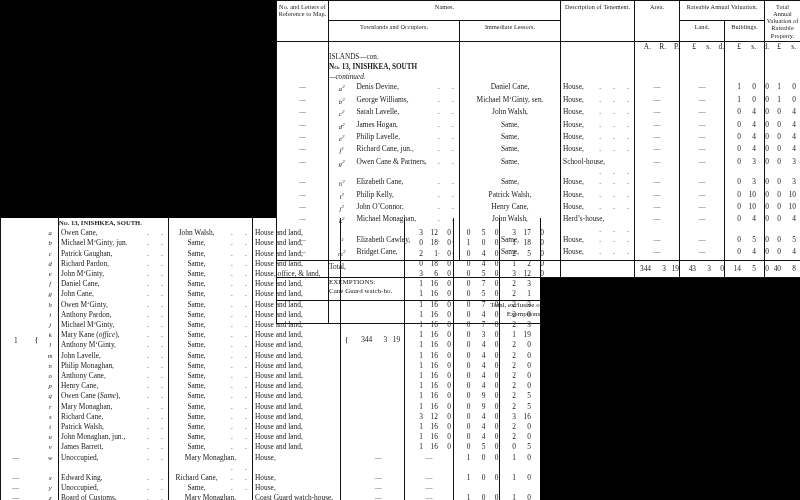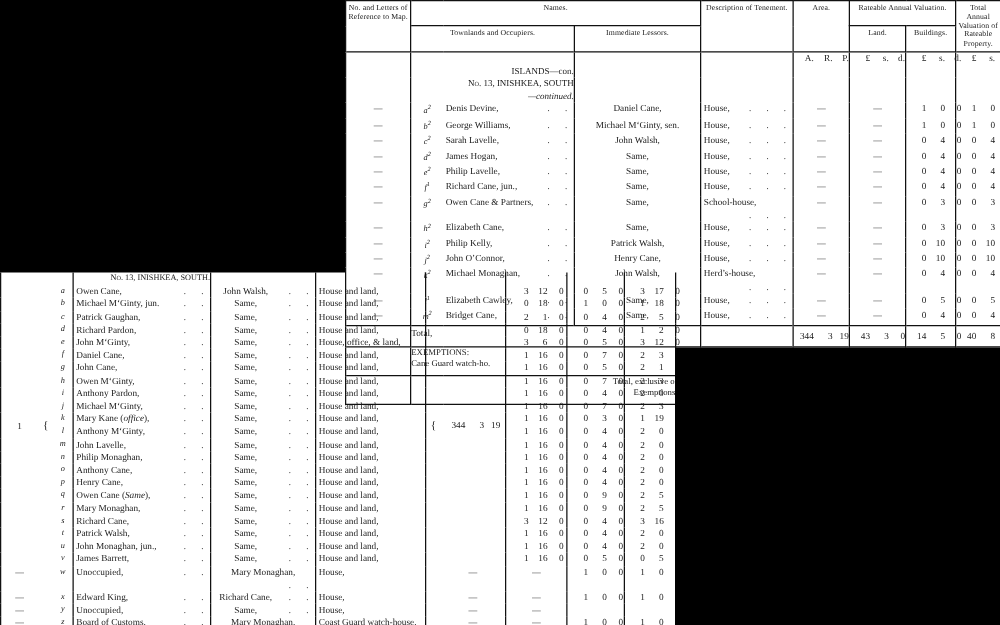--- a/index.html
+++ b/index.html
@@ -34,22 +34,22 @@
   .dash{font-size:7px;line-height:10.2px;text-align:center;}
   .dots{float:right;letter-spacing:3.2px;font-size:7px;}
 
   
   .num{font-size:7.4px;line-height:10.2px;text-align:center;
        white-space:nowrap;}
   .n1,.n2,.n3{display:inline-block;text-align:right;}
   .n1{width:16px;} .n2{width:15px;} .n3{width:13px;}
 
   
-  .caption{font-size:7.2px;line-height:10px;text-align:right;}
-  .smallcap{font-variant:small-caps;}
+  .caption{font-size:7.2px;line-height:10px;text-align:left;}
+  .smallcap{font-variant:small-caps;font-weight:bold;}
 
   .totlabel{font-size:7.4px;line-height:11px;text-align:left;padding-right:6px;}
   .exlabel{font-size:7px;line-height:9.5px;text-align:left;}
 
   
   .brace{font-size:7px;line-height:10.2px;text-align:center;}
 
   
   .mask{position:absolute;background:#000;}
 </style>

